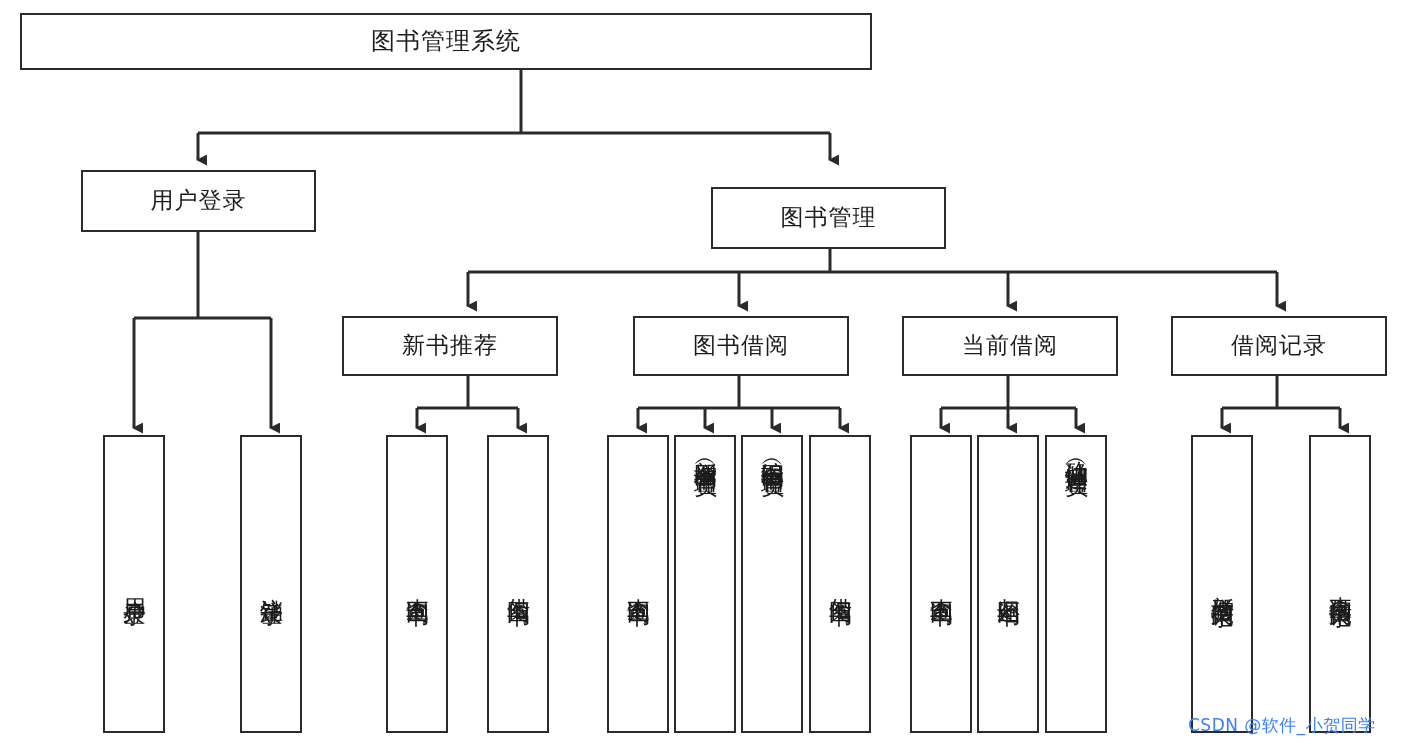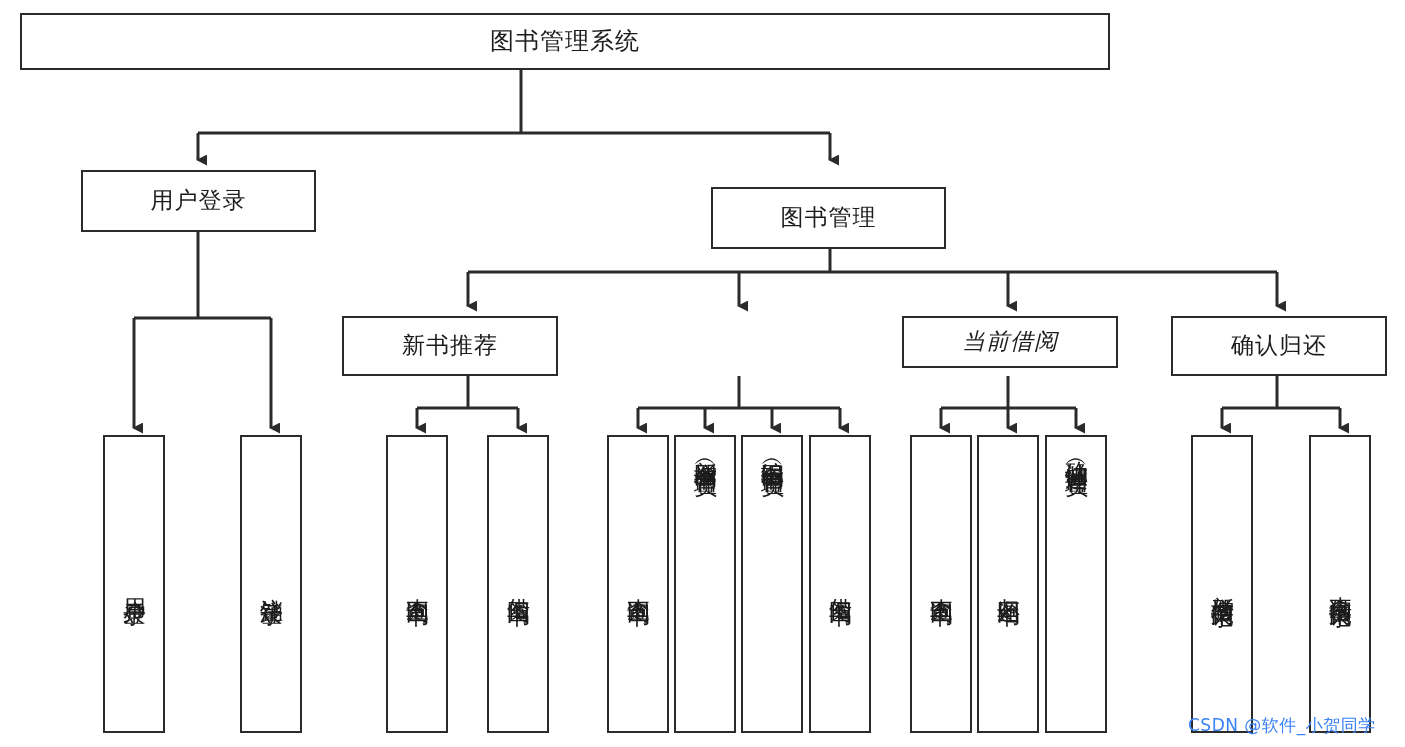--- a/index.html
+++ b/index.html
@@ -126,39 +126,42 @@
       <path d="M 1008 408 L 1008 428" marker-end="url(#arrow)"></path>
       <path d="M 1076 408 L 1076 428" marker-end="url(#arrow)"></path>
 
       <path d="M 1277 376 L 1277 408"></path>
       <path d="M 1222 408 L 1340 408"></path>
       <path d="M 1222 408 L 1222 428" marker-end="url(#arrow)"></path>
       <path d="M 1340 408 L 1340 428" marker-end="url(#arrow)"></path>
     </g>
   </svg>
 
-  <div class="node horiz title" style="left:20px; top:13px; width:1090px; height:57px;">
+  <div class="node horiz title" style="left:20px; top:13px; width:852px; height:57px;">
     <span>图书管理系统</span>
   </div>
 
   <div class="node horiz" style="left:81px; top:170px; width:235px; height:62px;">
     <span>用户登录</span>
   </div>
   <div class="node horiz" style="left:711px; top:187px; width:235px; height:62px;">
     <span>图书管理</span>
   </div>
 
   <div class="node horiz" style="left:342px; top:316px; width:216px; height:60px;">
     <span>新书推荐</span>
   </div>
-  <div class="node horiz" style="left:902px; top:316px; width:216px; height:52px;font-style:italic;">
+  <div class="node horiz" style="left:633px; top:316px; width:216px; height:60px;">
+    <span>图书借阅</span>
+  </div>
+  <div class="node horiz" style="left:902px; top:316px; width:216px; height:60px;">
     <span>当前借阅</span>
   </div>
   <div class="node horiz" style="left:1171px; top:316px; width:216px; height:60px;">
-    <span>确认归还</span>
+    <span>借阅记录</span>
   </div>
 
   <div class="node vert mid-text" style="left:103px; top:435px; width:62px; height:298px;">
     <span class="vtext">用户登录</span>
   </div>
   <div class="node vert mid-text" style="left:240px; top:435px; width:62px; height:298px;">
     <span class="vtext">注销登录</span>
   </div>
 
   <div class="node vert mid-text" style="left:386px; top:435px; width:62px; height:298px;">

